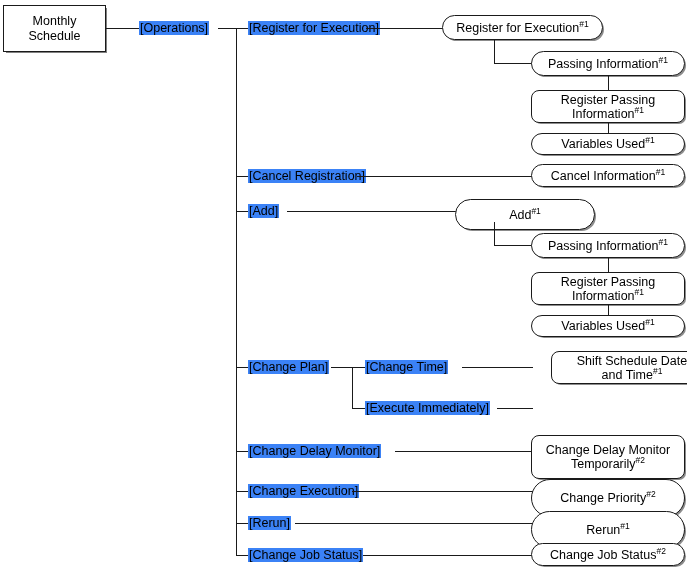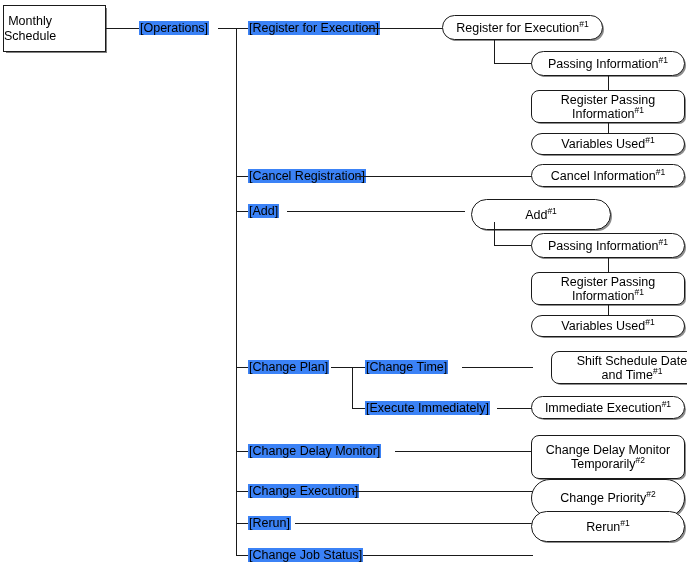--- a/index.html
+++ b/index.html
@@ -28,20 +28,21 @@
   .ln.v { width: 1px; }
 
   
   .rect-node {
     position: absolute;
     box-sizing: border-box;
     border: 1px solid #1a1a1a;
     background: #ffffff;
     display: flex;
     align-items: center;
+    justify-content: center;
     text-align: center;
     font-size: 12.5px;
     line-height: 15px;
     box-shadow: 2px 2px 0 -1px #808080;
   }
 
   
   .round-node {
     position: absolute;
     box-sizing: border-box;
@@ -132,21 +133,21 @@
   <div class="ln h" style="left:357px; top:176px; width:176px;"></div>
 
   <div class="round-node" style="left:531px; top:164px; width:154px; height:23px;">
     <span><span>Cancel Information</span><span class="sup">#1</span></span>
   </div>
 
   <div class="ln h" style="left:236px; top:211px; width:12px;"></div>
   <div class="menu-label" style="left:248px; top:204px;">[Add]</div>
   <div class="ln h" style="left:287px; top:211px; width:178px;"></div>
 
-  <div class="round-node" style="left:471px; top:199px; width:140px; height:31px;">
+  <div class="round-node" style="left:455px; top:199px; width:140px; height:31px;">
     <span><span>Add</span><span class="sup">#1</span></span>
   </div>
 
   <div class="ln v" style="left:494px; top:222px; height:23px;"></div>
   <div class="ln h" style="left:494px; top:245px; width:38px;"></div>
 
   <div class="round-node" style="left:531px; top:233px; width:154px; height:25px;">
     <span><span>Passing Information</span><span class="sup">#1</span></span>
   </div>
 
@@ -179,23 +180,20 @@
     <div>
       <span>Shift Schedule Date</span><br>
       <span>and Time</span><span class="sup">#1</span>
     </div>
   </div>
 
   <div class="ln h" style="left:352px; top:408px; width:13px;"></div>
   <div class="menu-label" style="left:365px; top:401px;">[Execute Immediately]</div>
   <div class="ln h" style="left:497px; top:408px; width:36px;"></div>
 
-  <div class="round-node" style="left:531px; top:396px; width:154px; height:23px;">
-    <span><span>Immediate Execution</span><span class="sup">#1</span></span>
-  </div>
 
   <div class="ln h" style="left:236px; top:451px; width:12px;"></div>
   <div class="menu-label" style="left:248px; top:444px;text-align:right;">[Change Delay Monitor]</div>
   <div class="ln h" style="left:395px; top:451px; width:138px;"></div>
 
   <div class="round-node two-line" style="left:531px; top:435px; width:154px; height:44px;">
     <div>
       <span>Change Delay Monitor</span><br>
       <span>Temporarily</span><span class="sup">#2</span>
     </div>
@@ -206,22 +204,25 @@
   <div class="ln h" style="left:352px; top:491px; width:181px;"></div>
 
   <div class="round-node" style="left:531px; top:479px; width:154px; height:38px;">
     <span><span>Change Priority</span><span class="sup">#2</span></span>
   </div>
 
   <div class="ln h" style="left:236px; top:523px; width:12px;"></div>
   <div class="menu-label" style="left:248px; top:516px;">[Rerun]</div>
   <div class="ln h" style="left:295px; top:523px; width:238px;"></div>
 
-  <div class="round-node" style="left:531px; top:511px; width:154px; height:31px;">
+  <div class="round-node" style="left:531px; top:511px; width:154px; height:37px;">
     <span><span>Rerun</span><span class="sup">#1</span></span>
   </div>
 
   <div class="ln h" style="left:236px; top:555px; width:12px;"></div>
   <div class="menu-label" style="left:248px; top:548px;">[Change Job Status]</div>
   <div class="ln h" style="left:363px; top:555px; width:170px;"></div>
 
+  <div class="round-node" style="left:531px; top:543px; width:154px; height:23px;">
+    <span><span>Change Job Status</span><span class="sup">#2</span></span>
+  </div>
 
 </div>
 
 </body></html>

